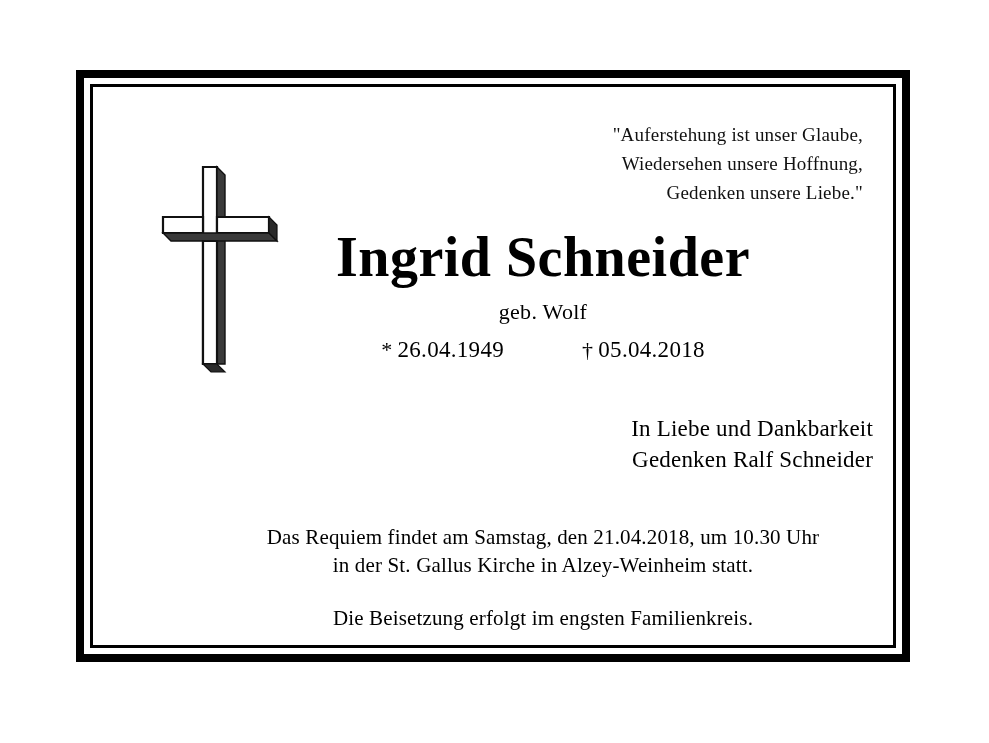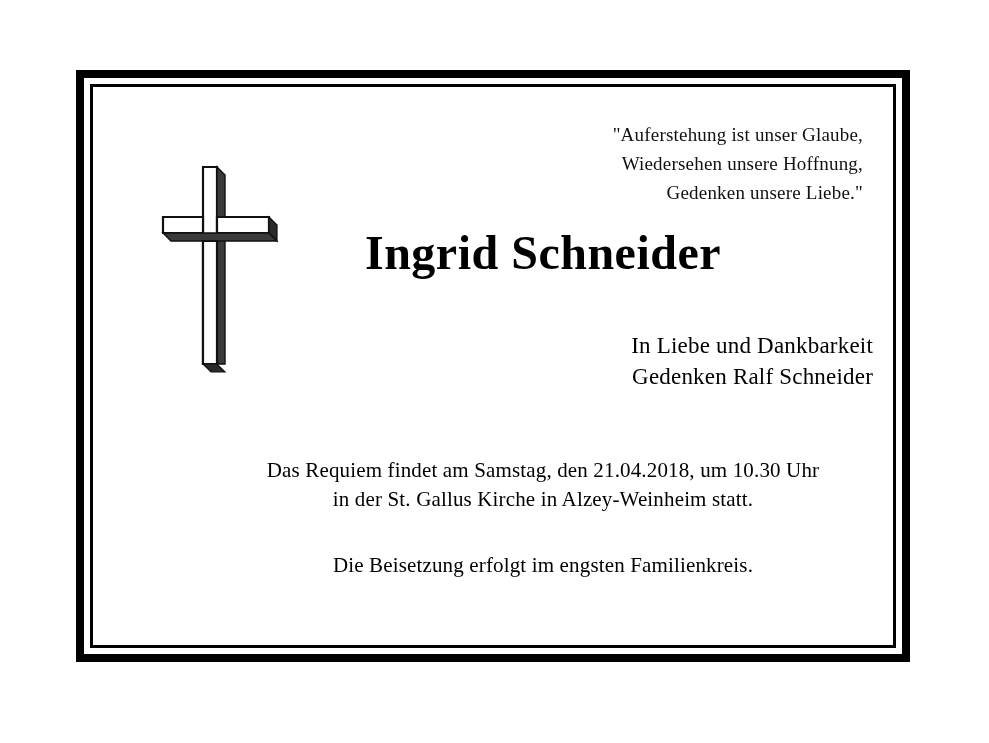--- a/index.html
+++ b/index.html
@@ -73,21 +73,21 @@
   
   .center-col {
     position: absolute;
     left: 120px;
     right: 20px;
     top: 140px;
     text-align: center;
   }
 
   .name {
-    font-size: 48px;
+    font-size: 56px;
     font-weight: bold;
     letter-spacing: 0.5px;
     line-height: 1.1;
     margin: 0;
   }
   .maiden {
     font-size: 22px;
     margin-top: 10px;
     letter-spacing: 0.3px;
   }
@@ -110,27 +110,27 @@
 
   .dedication {
     margin-top: 50px;
     font-size: 23px;
     line-height: 1.36;
     letter-spacing: 0.2px;
     text-align: right;
   }
 
   .service {
-    margin-top: 64px;
+    margin-top: 48px;
     font-size: 21px;
     line-height: 1.35;
     letter-spacing: 0.15px;
   }
   .burial {
-    margin-top: 40px;
+    margin-top: 26px;
     font-size: 21px;
     letter-spacing: 0.15px;
   }
 </style>
 </head>
 <body>
 
 <div class="page">
 
   <div class="notice-outer">
@@ -156,21 +156,30 @@
 
             <polygon points="48,82 62,82 62,205 48,205" fill="#ffffff" stroke="#111111" stroke-width="2.2"></polygon>
             <polygon points="48,205 62,205 70,213 56,213" fill="#2a2a2a" stroke="#111111" stroke-width="1.2"></polygon>
           </svg>
         </div>
 
         <div class="center-col">
 
           <div class="name">Ingrid Schneider</div>
 
+          <div class="maiden">geb. Wolf</div>
 
+          <div class="dates">
+            <div class="date-item">
+              <span class="sym">*</span><span>26.04.1949</span>
+            </div>
+            <div class="date-item">
+              <span class="sym">†</span><span>05.04.2018</span>
+            </div>
+          </div>
 
           <div class="dedication">
             <div>In Liebe und Dankbarkeit</div>
             <div>Gedenken Ralf Schneider</div>
           </div>
 
           <div class="service">
             <div>Das Requiem findet am Samstag, den 21.04.2018, um 10.30 Uhr</div>
             <div>in der St. Gallus Kirche in Alzey-Weinheim statt.</div>
           </div>

